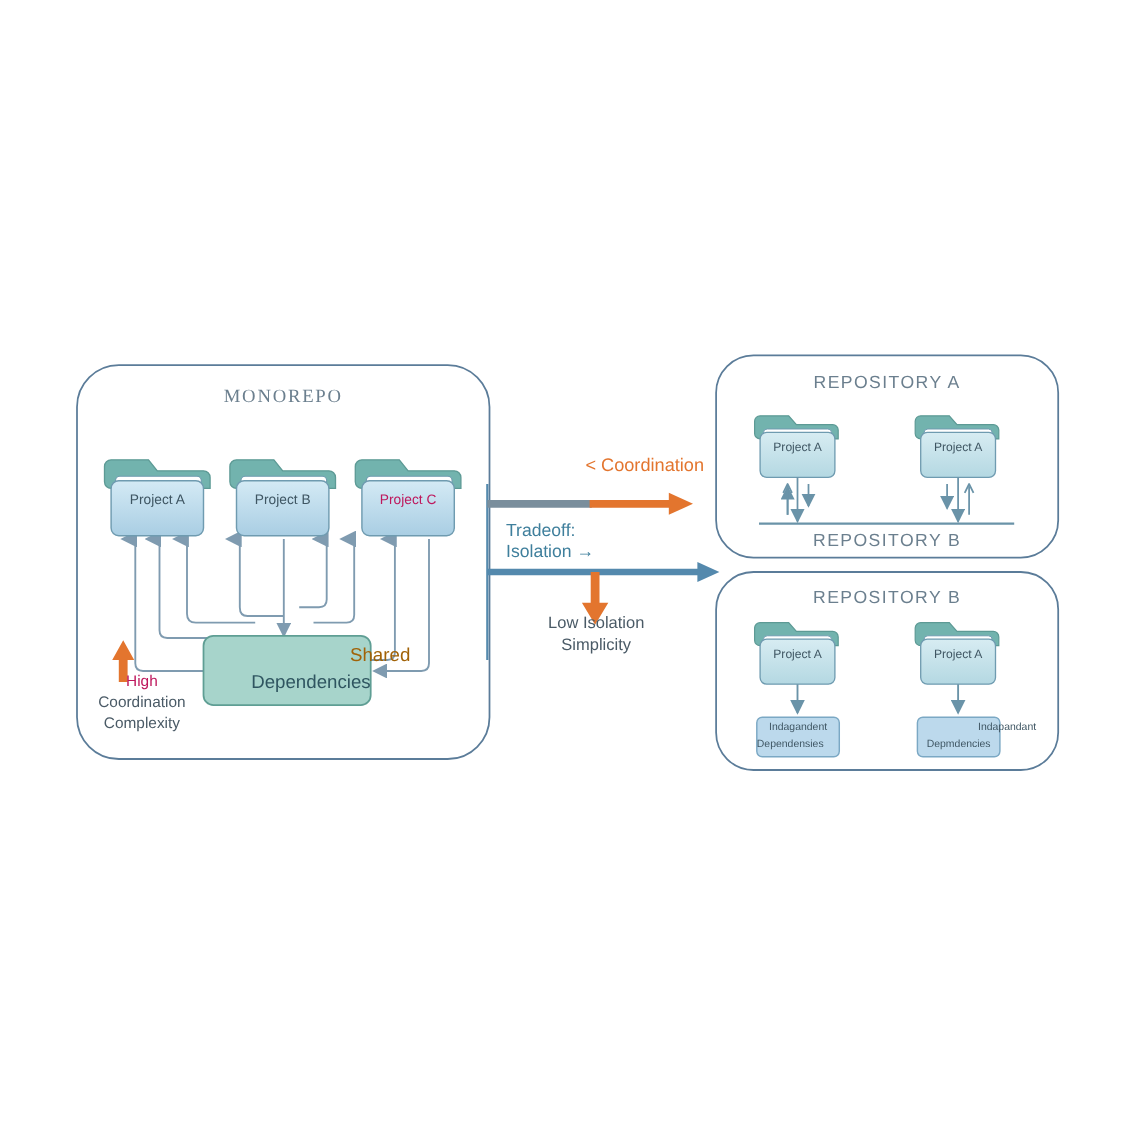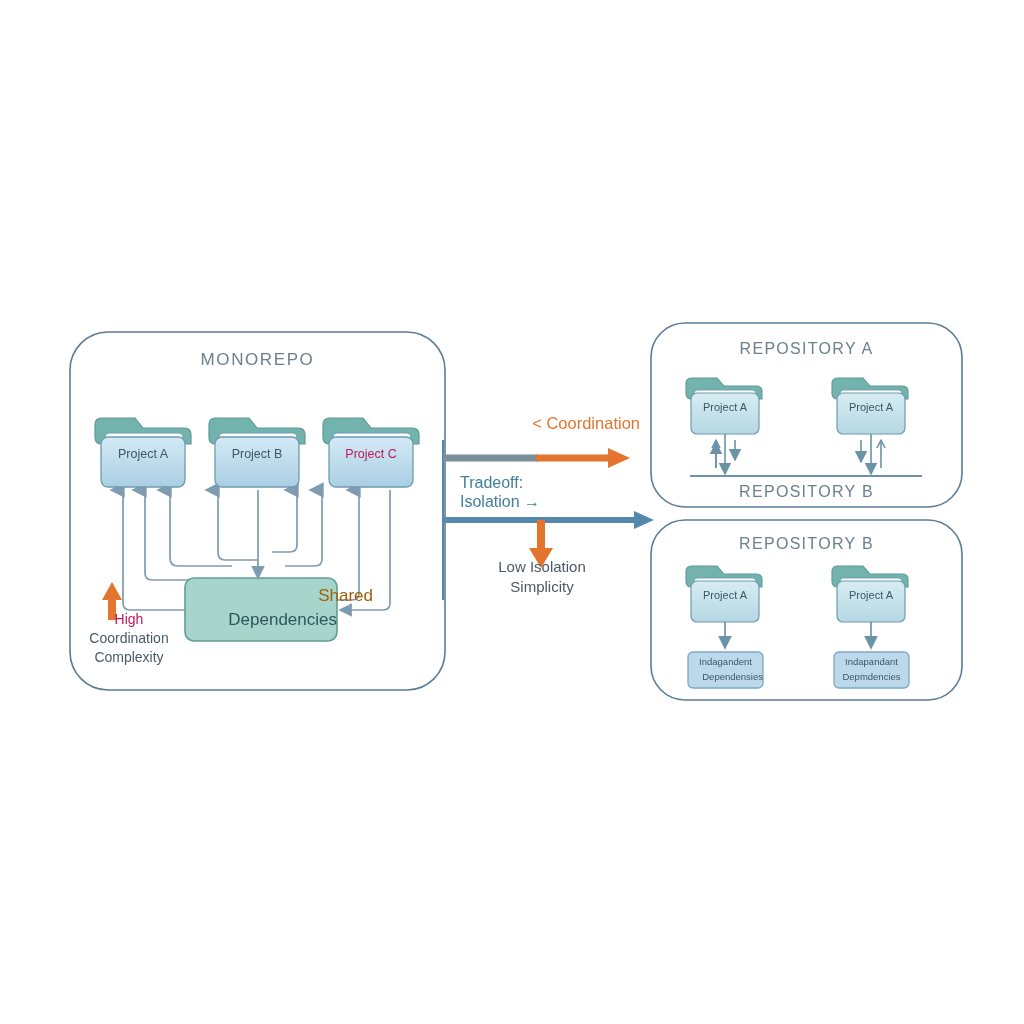--- a/index.html
+++ b/index.html
@@ -160,21 +160,21 @@
     </g>
 
     <g>
       <rect x="688" y="652" width="75" height="36" rx="5" fill="#bcd9ec" stroke="#7ba8c4" stroke-width="1.3"></rect>
     </g>
     <g>
       <rect x="834" y="652" width="75" height="36" rx="5" fill="#bcd9ec" stroke="#7ba8c4" stroke-width="1.3"></rect>
     </g>
   </svg>
 
-  <div class="txt" style="left:70px;top:350px;width:375px;text-align:center;font-size:17px;letter-spacing:1.6px;color:#6b7f8e;">MONOREPO</div>
+  <div class="txt" style="left:70px;top:350px;width:375px;text-align:center;font-size:17px;letter-spacing:1.6px;color:#6b7f8e;font-family:Liberation Serif, serif;">MONOREPO</div>
 
   <div class="txt" style="left:101px;top:447px;width:84px;text-align:center;font-size:12.5px;color:#3f5663;">Project A</div>
   <div class="txt" style="left:215px;top:447px;width:84px;text-align:center;font-size:12.5px;color:#3f5663;">Project B</div>
   <div class="txt" style="left:329px;top:447px;width:84px;text-align:center;font-size:12.5px;color:#be185d;">Project C</div>
 
   <div class="txt" style="left:185px;top:586px;width:152px;text-align:right;font-size:17px;color:#a16207;padding-left:36px;">Shared</div>
   <div class="txt" style="left:185px;top:610px;width:152px;text-align:right;font-size:17px;color:#2f5560;">Dependencies</div>
 
   <div class="txt" style="left:58px;top:611px;width:142px;text-align:center;font-size:14px;color:#be185d;">High</div>
   <div class="txt" style="left:58px;top:630px;width:142px;text-align:center;font-size:14px;color:#4a5a66;">Coordination</div>
@@ -194,18 +194,18 @@
   <div class="txt" style="left:837px;top:401px;width:68px;text-align:center;font-size:11px;color:#3f5663;">Project A</div>
 
   <div class="txt" style="left:651px;top:483px;width:311px;text-align:center;font-size:16px;letter-spacing:1.3px;color:#6b7f8e;">REPOSITORY B</div>
 
   <div class="txt" style="left:651px;top:535px;width:311px;text-align:center;font-size:16px;letter-spacing:1.3px;color:#6b7f8e;">REPOSITORY B</div>
 
   <div class="txt" style="left:691px;top:589px;width:68px;text-align:center;font-size:11px;color:#3f5663;">Project A</div>
   <div class="txt" style="left:837px;top:589px;width:68px;text-align:center;font-size:11px;color:#3f5663;">Project A</div>
 
   <div class="txt" style="left:688px;top:656px;width:75px;text-align:center;font-size:9.5px;color:#3f5663;">Indagandent</div>
-  <div class="txt" style="left:688px;top:671px;width:75px;text-align:right;font-size:9.5px;color:#3f5663;">Dependensies</div>
-
-  <div class="txt" style="left:834px;top:656px;width:75px;text-align:center;font-size:9.5px;color:#3f5663;">Indapandant</div>
+  <div class="txt" style="left:688px;top:671px;width:75px;text-align:left;font-size:9.5px;color:#3f5663;">Dependensies</div>
+
+  <div class="txt" style="left:834px;top:656px;width:75px;text-align:center;font-size:9.5px;color:#3f5663;padding-left:44px;">Indapandant</div>
   <div class="txt" style="left:834px;top:671px;width:75px;text-align:center;font-size:9.5px;color:#3f5663;">Depmdencies</div>
 
 </div>
 
 </body></html>

